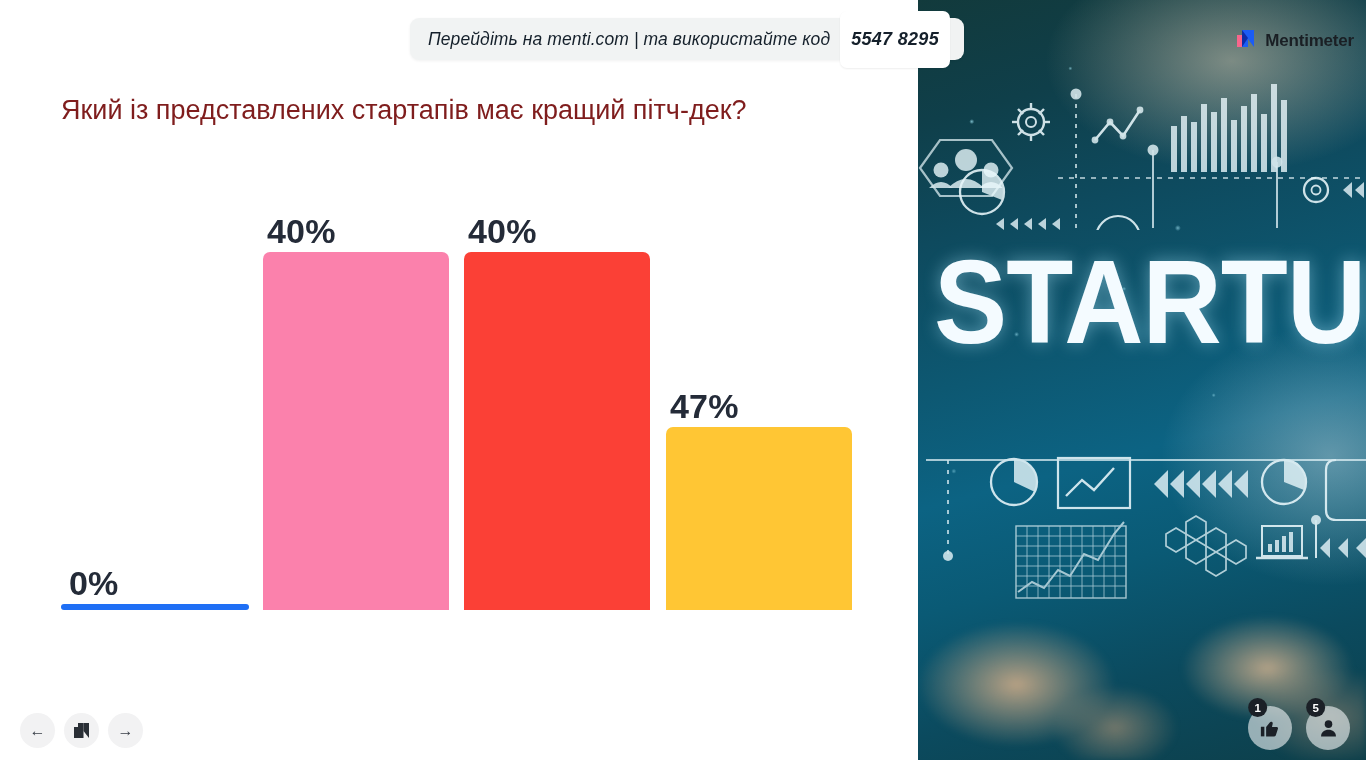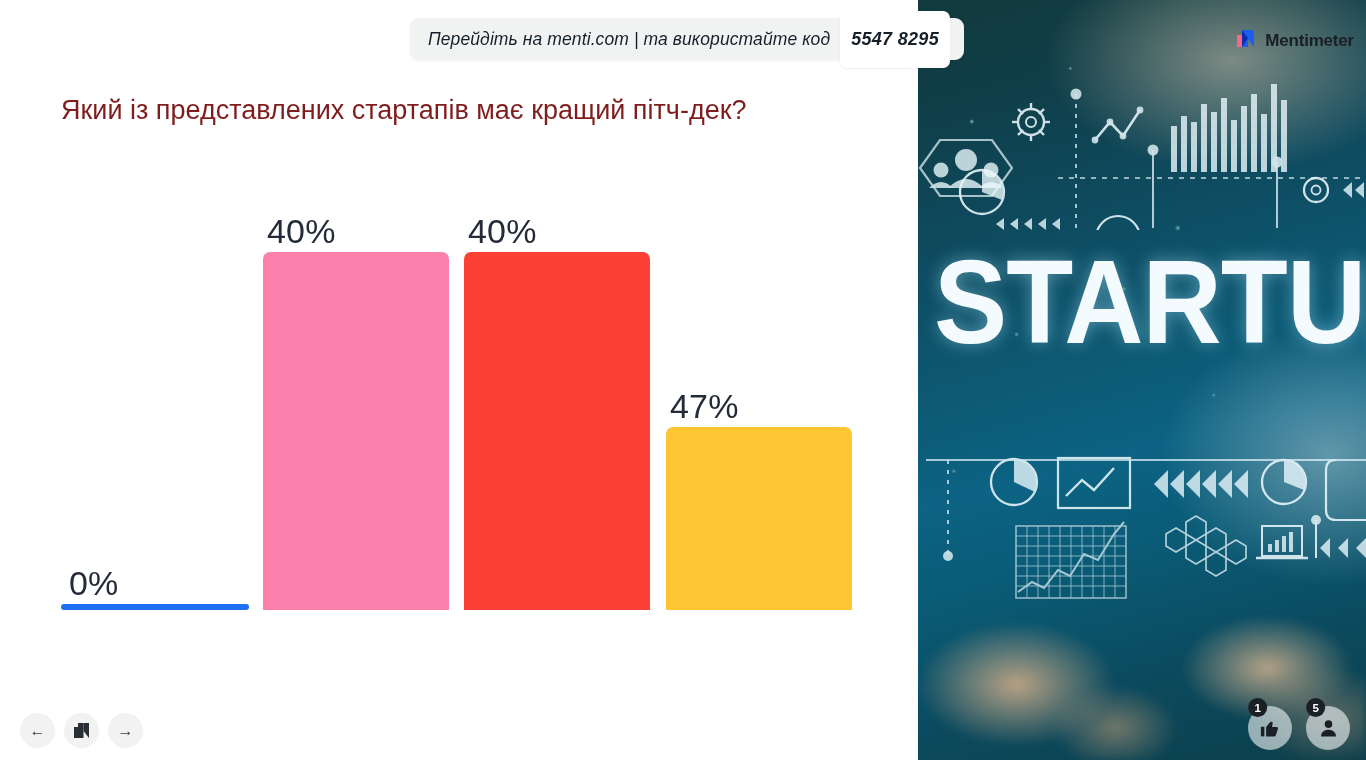--- a/index.html
+++ b/index.html
@@ -85,21 +85,21 @@
 
   
   #chart{
     position:absolute; left:61px; top:180px; width:800px; height:430px;
   }
   .bar-col{
     position:absolute; bottom:0; display:flex; flex-direction:column;
     justify-content:flex-end; align-items:flex-start; height:100%;
   }
   .bar-value{
-    font-size:34px; line-height:38px; color:#242b38; font-weight:400;
+    font-size:34px; line-height:38px; color:#242b38; font-weight:700;
     letter-spacing:.2px; margin-bottom:2px; padding-left:8px;
   }
   .bar-rect{ width:100%; border-radius:7px 7px 0 0; }
   .bar-rect.zero{ height:6px; border-radius:3px; }
 
   
   #slide-nav{ position:absolute; left:20px; top:713px; display:flex; gap:9px; z-index:6; }
   .nav-btn{
     width:35px; height:35px; border-radius:50%; background:#f2f2f3;
     display:flex; align-items:center; justify-content:center;

